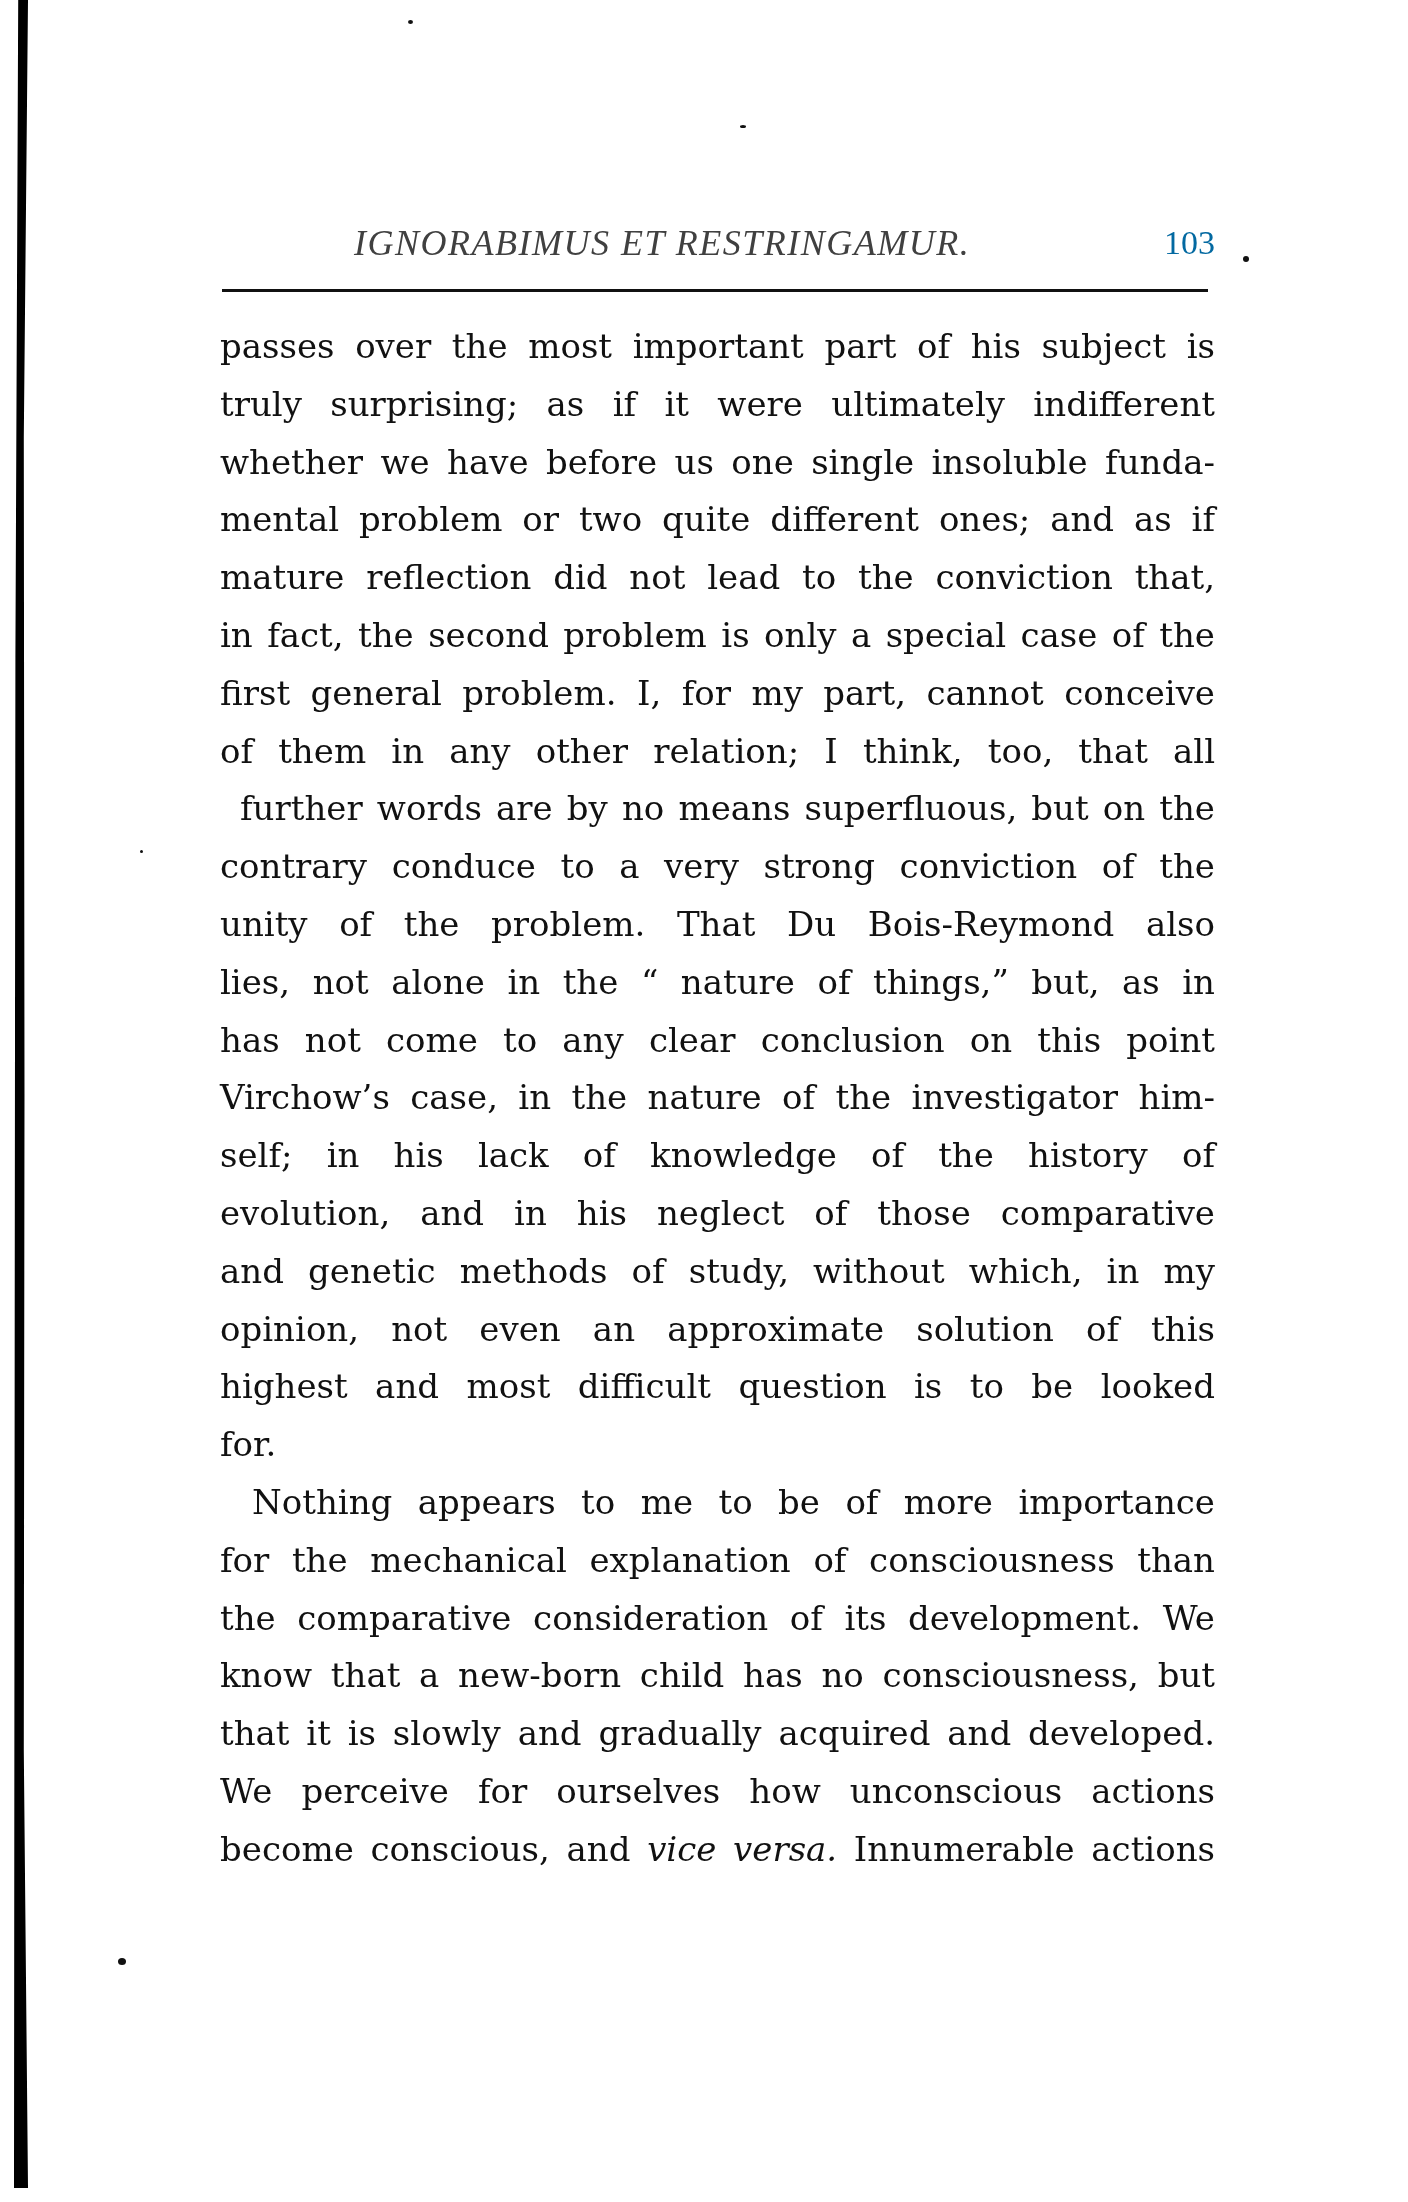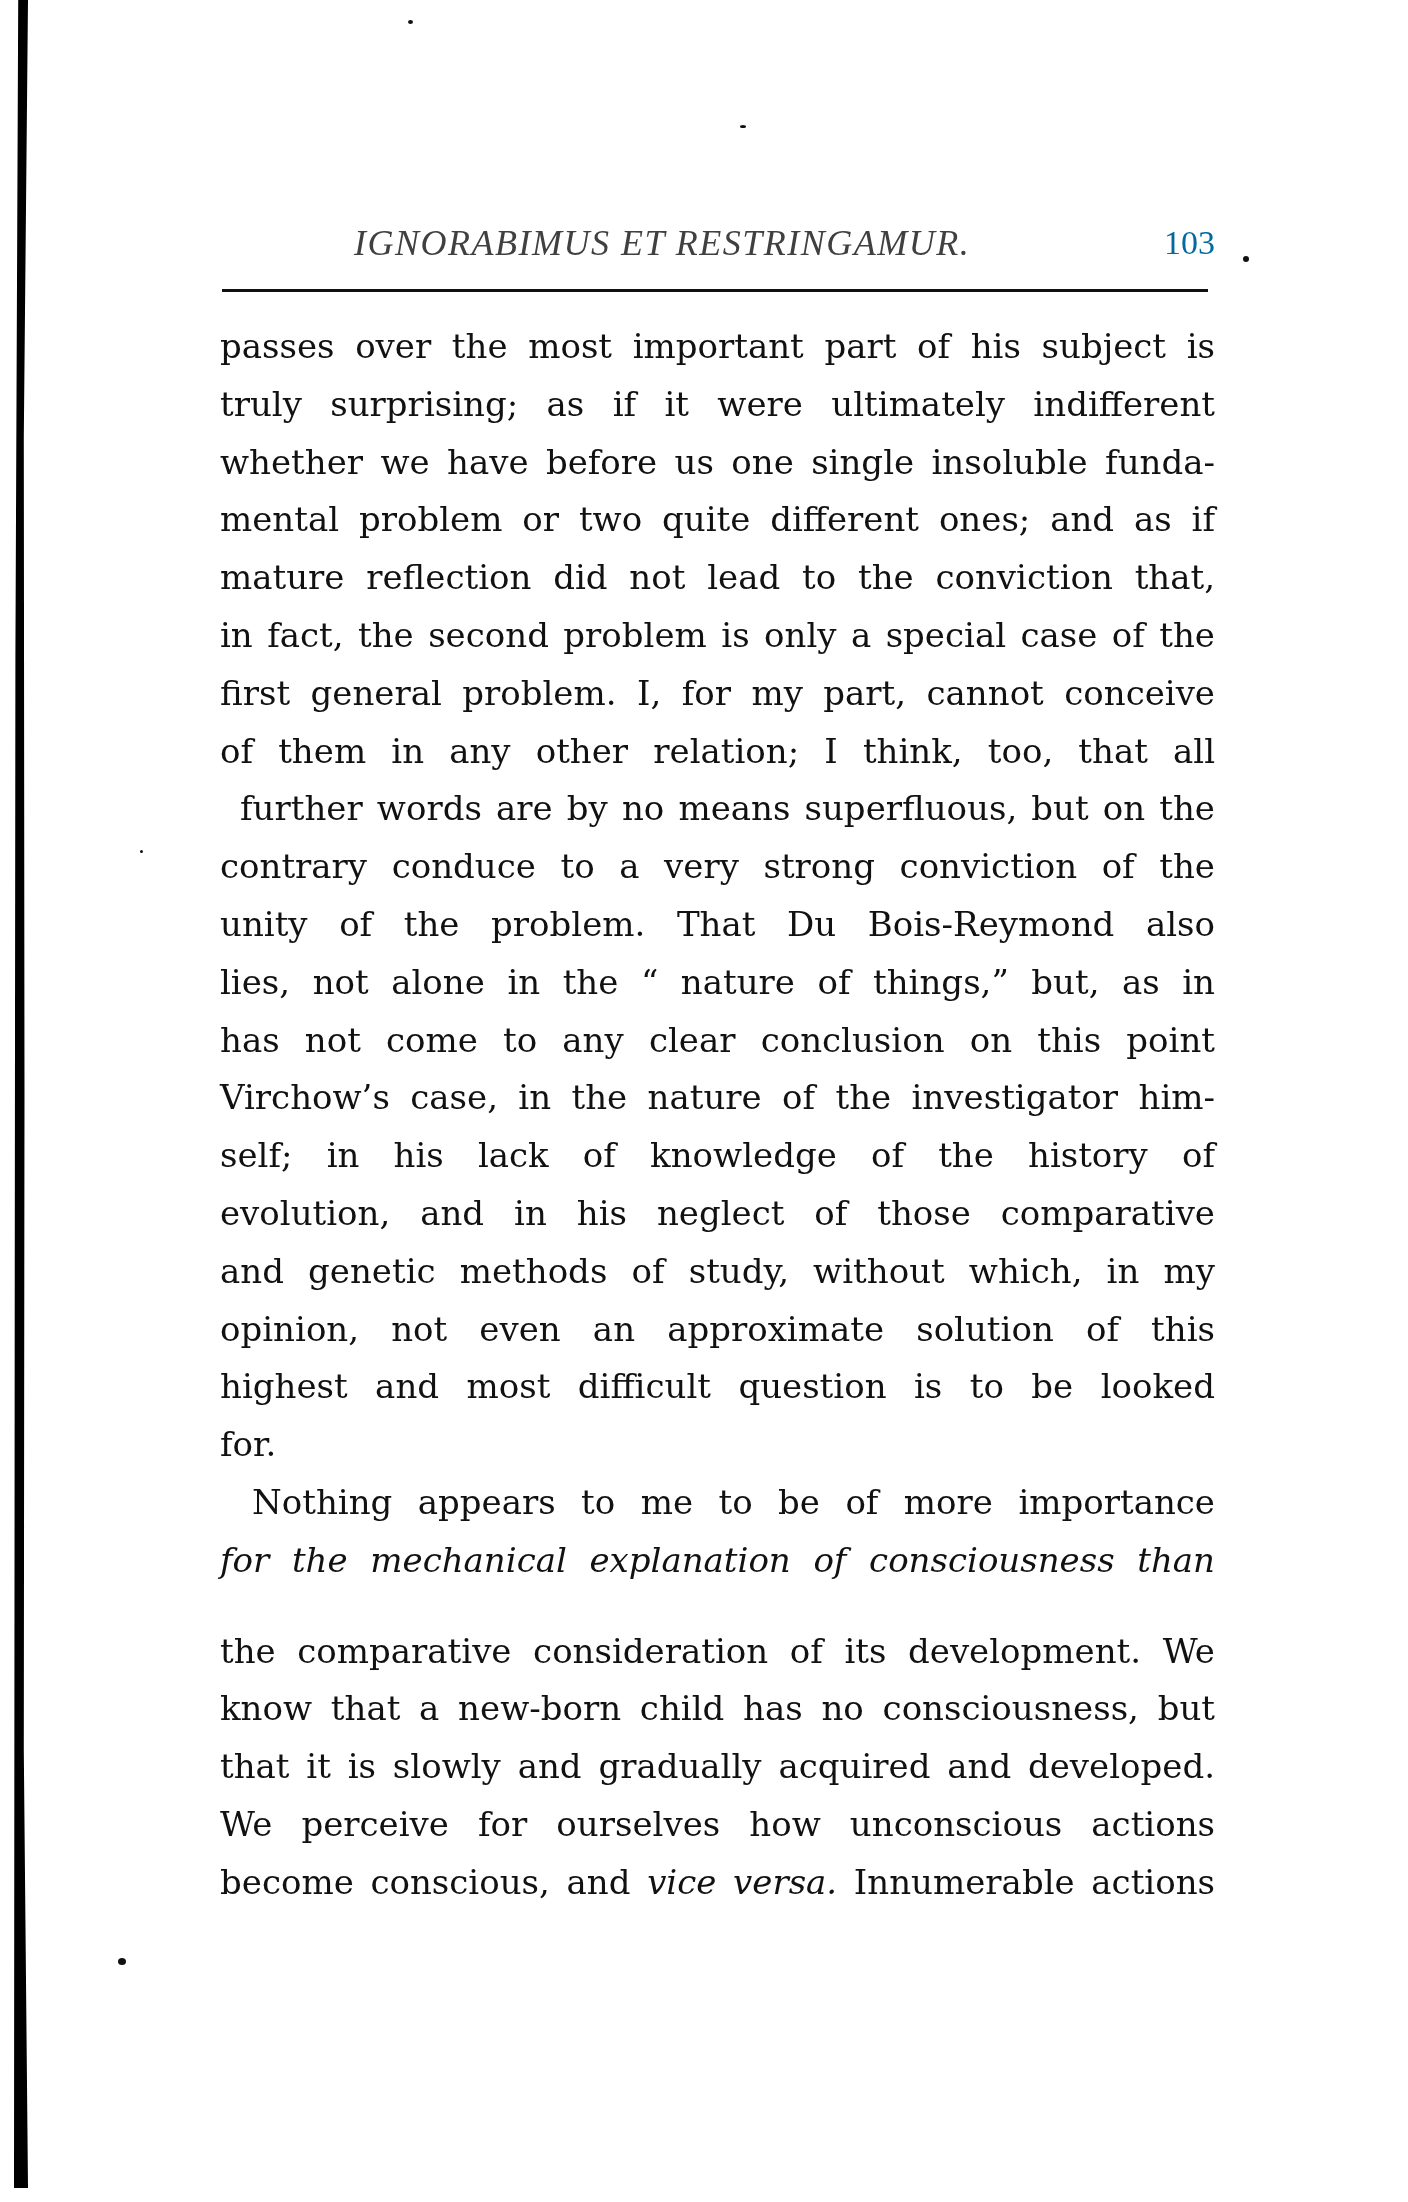--- a/index.html
+++ b/index.html
@@ -67,22 +67,22 @@
     <div class="line" style="white-space: normal;">Virchow’s case, in the nature of the investigator him-</div>
     <div class="line" style="white-space: normal;">self; in his lack of knowledge of the history of</div>
     <div class="line" style="white-space: normal;">evolution, and in his neglect of those comparative</div>
     <div class="line" style="white-space: normal;">and genetic methods of study, without which, in my</div>
     <div class="line" style="white-space: normal;">opinion, not even an approximate solution of this</div>
     <div class="line" style="white-space: normal;">highest and most difficult question is to be looked</div>
     <div class="line short" style="white-space: normal;">for.</div>
   </div>
   <div>
     <div class="line indent" style="white-space: normal;">Nothing appears to me to be of more importance</div>
-    <div class="line" style="white-space: normal; font-style: italic;">for the mechanical explanation of consciousness than</div>
-    <div class="line" style="white-space: normal; margin-top: 33px;">the comparative consideration of its development.  We</div>
+    <div class="line" style="white-space: normal;">for the mechanical explanation of consciousness than</div>
+    <div class="line" style="white-space: normal;">the comparative consideration of its development.  We</div>
     <div class="line" style="white-space: normal;">know that a new-born child has no consciousness, but</div>
     <div class="line" style="white-space: normal;">that it is slowly and gradually acquired and developed.</div>
     <div class="line" style="white-space: normal;">We perceive for ourselves how unconscious actions</div>
     <div class="line" style="white-space: normal;"><span>become conscious, and </span><span class="italic">vice versa.</span><span>  Innumerable actions</span></div>
   </div>
 </div>
 
 <div class="speck" style="left:408px;top:20px;width:5px;height:4px;"></div>
 <div class="speck" style="left:740px;top:125px;width:6px;height:3px;"></div>
 <div class="speck" style="left:118px;top:1958px;width:8px;height:7px;"></div>

